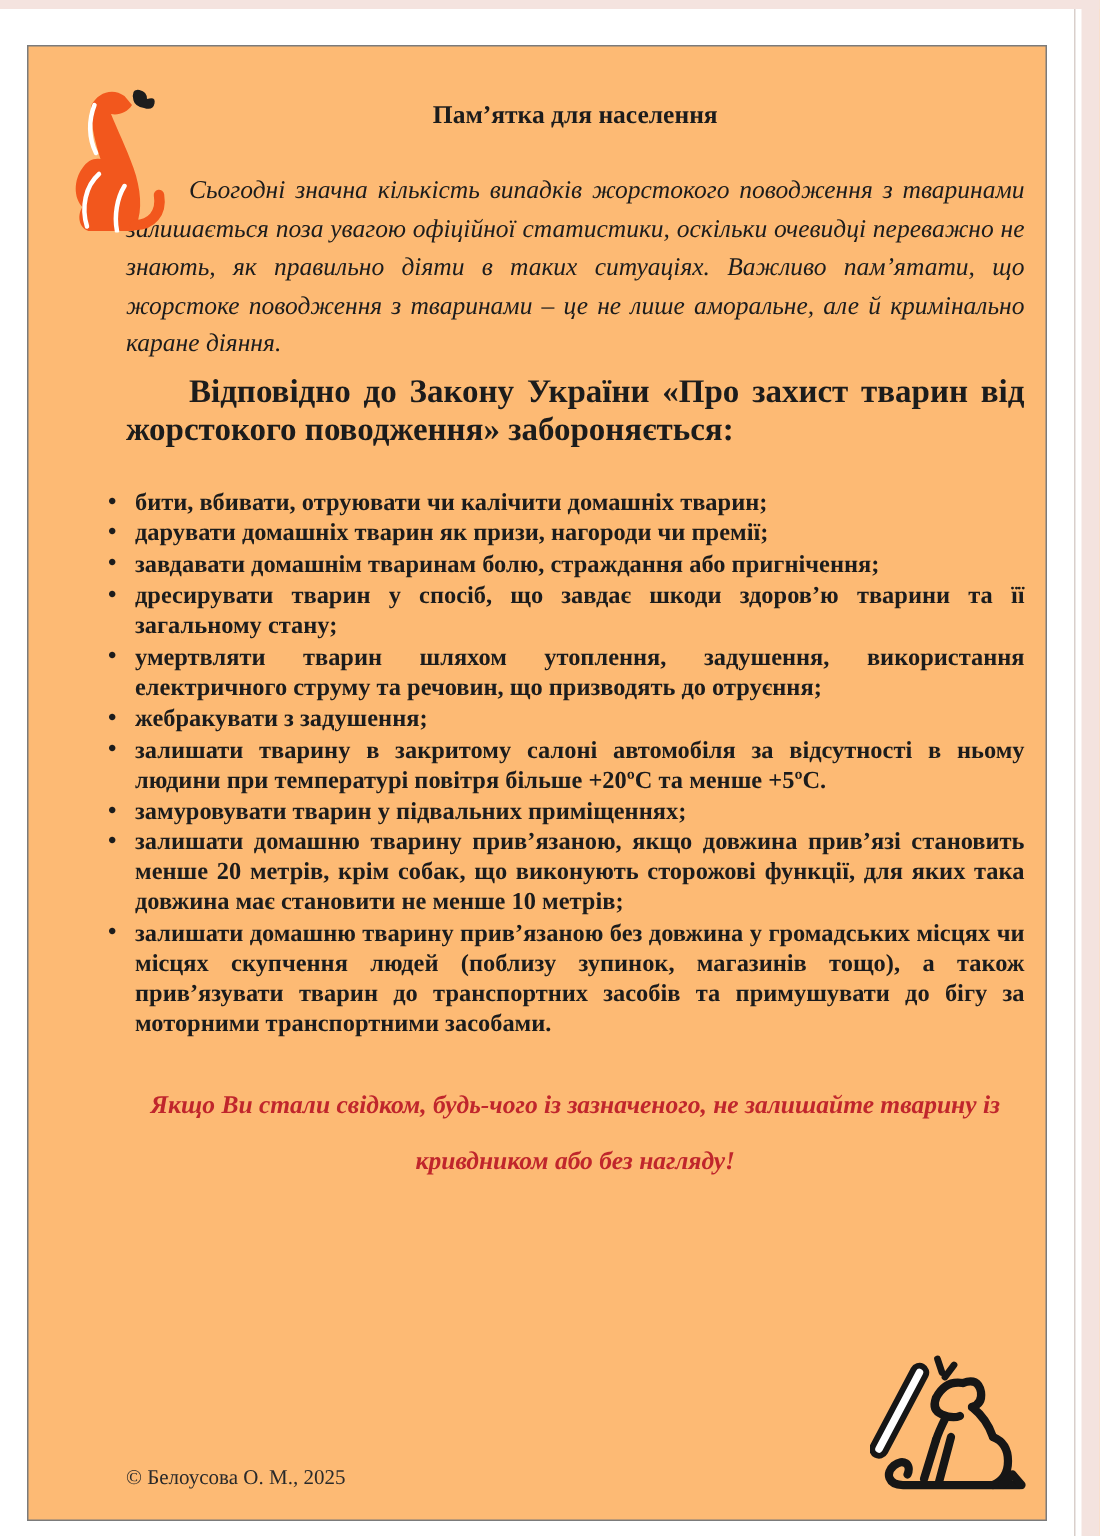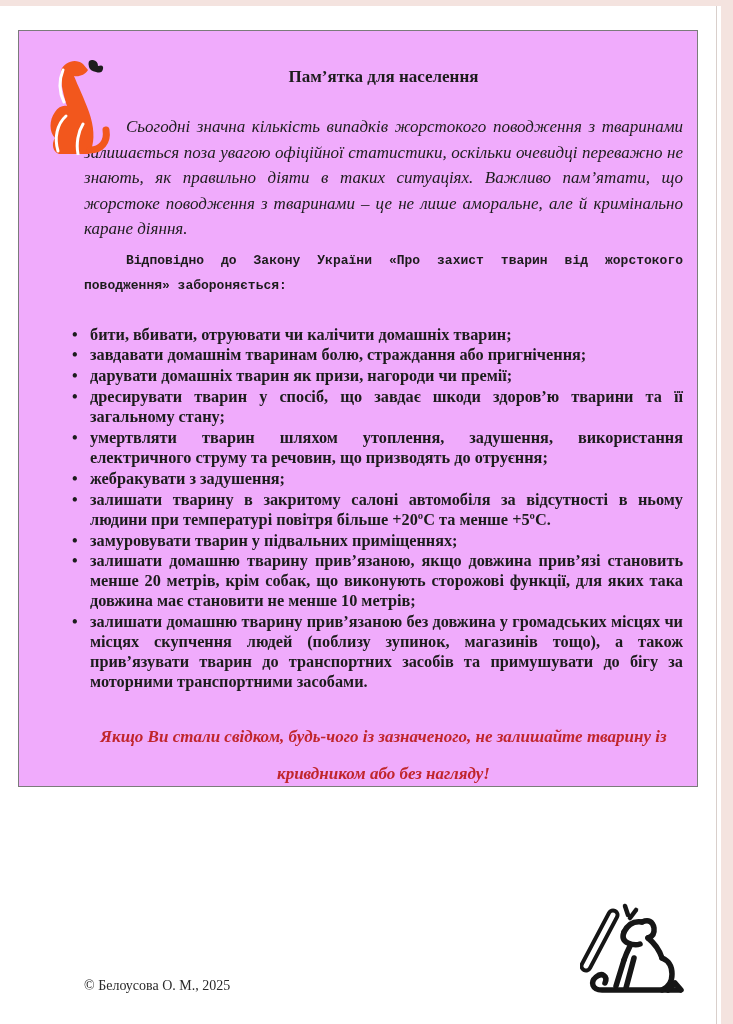--- a/index.html
+++ b/index.html
@@ -8,41 +8,41 @@
     background:#ffffff;
     font-family:"Liberation Serif","DejaVu Serif",serif;
     color:#1c1c1c;
   }
   
   .edge-top{position:absolute;left:0;top:0;width:733px;height:6px;background:#f4e3df;}
   .edge-right{position:absolute;right:0;top:0;width:12px;height:1024px;background:#f4e3df;}
   .edge-line{position:absolute;left:716px;top:6px;width:1px;height:1018px;background:#d9cfcb;}
 
   .frame{
-    position:absolute;left:18px;top:30px;width:680px;height:757px;
-    border:1px solid #7b7b7b;background:#f0abfc;box-sizing:border-box;
+    position:absolute;left:18px;top:30px;width:680px;height:984px;
+    border:1px solid #7b7b7b;background:#fdba74;box-sizing:border-box;
   }
   .content{padding:0 14px 0 65px;}
 
   .logo{position:absolute;left:26px;top:27px;width:70px;height:97px;}
 
   .subtitle{
     margin-top:33px;text-align:center;font-weight:bold;font-size:17px;line-height:26px;
   }
   .title-red{
     margin:3px auto 0 auto;max-width:520px;text-align:center;font-weight:bold;
     font-size:17.5px;line-height:28px;color:#c0262c;
   }
   .intro{
     margin:24px 0 0 0;font-weight:normal;font-style:italic;font-size:17px;line-height:25.5px;
     text-align:justify;text-indent:42px;
   }
   .law{
-    margin:6px 0 0 0;font-weight:bold;font-size:13px;line-height:25.5px;
-    text-align:justify;text-indent:42px;font-family:Liberation Mono, monospace;
+    margin:6px 0 0 0;font-weight:bold;font-size:22px;line-height:25.5px;
+    text-align:justify;text-indent:42px;
   }
   ul.prohibitions{
     margin:26px 0 0 0;padding:0 0 0 6px;list-style:none;
   }
   ul.prohibitions li{
     position:relative;margin:0 0 1px 0;font-weight:bold;font-size:16.3px;line-height:19.9px;
     text-align:justify;
   }
   ul.prohibitions li::before{
     content:"\2022";position:absolute;left:-18px;top:0;font-size:16px;
@@ -76,22 +76,22 @@
 
   <div class="content">
     <div class="subtitle">Пам’ятка для населення</div>
 
     <p class="intro">Сьогодні значна кількість випадків жорстокого поводження з тваринами залишається поза увагою офіційної статистики, оскільки очевидці переважно не знають, як правильно діяти в таких ситуаціях. Важливо пам’ятати, що жорстоке поводження з тваринами – це не лише аморальне, але й кримінально каране діяння.</p>
 
     <p class="law">Відповідно до Закону України «Про захист тварин від жорстокого поводження» забороняється:</p>
 
     <ul class="prohibitions">
         <li><span>бити, вбивати, отруювати чи калічити домашніх тварин;</span></li>
+        <li><span>дарувати домашніх тварин як призи, нагороди чи премії;</span></li>
         <li><span>завдавати домашнім тваринам болю, страждання або пригнічення;</span></li>
-        <li><span>дарувати домашніх тварин як призи, нагороди чи премії;</span></li>
         <li><span>дресирувати тварин у спосіб, що завдає шкоди здоров’ю тварини та її загальному стану;</span></li>
         <li><span>умертвляти тварин шляхом утоплення, задушення, використання електричного струму та речовин, що призводять до отруєння;</span></li>
         <li><span>жебракувати з задушення;</span></li>
         <li><span>залишати тварину в закритому салоні автомобіля за відсутності в ньому людини при температурі повітря більше +20ºС та менше +5ºС.</span></li>
         <li><span>замуровувати тварин у підвальних приміщеннях;</span></li>
         <li><span>залишати домашню тварину прив’язаною, якщо довжина прив’язі становить менше 20 метрів, крім собак, що виконують сторожові функції, для яких така довжина має становити не менше 10 метрів;</span></li>
         <li><span>залишати домашню тварину прив’язаною без довжина у громадських місцях чи місцях скупчення людей (поблизу зупинок, магазинів тощо), а також прив’язувати тварин до транспортних засобів та примушувати до бігу за моторними транспортними засобами.</span></li>
       </ul>
 
     <div class="warning">Якщо Ви стали свідком, будь-чого із зазначеного, не залишайте тварину із кривдником або без нагляду!</div>

